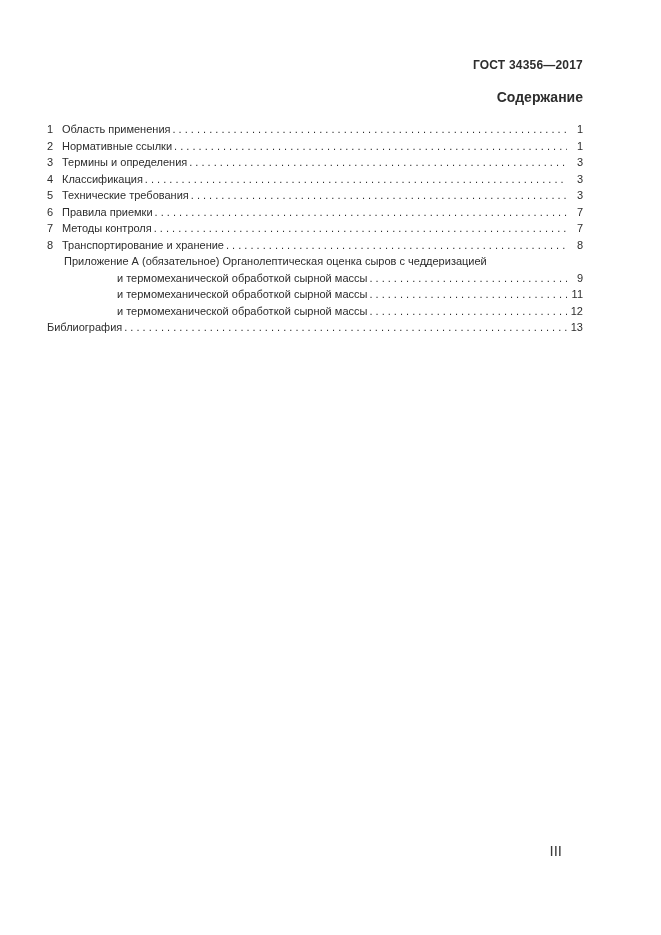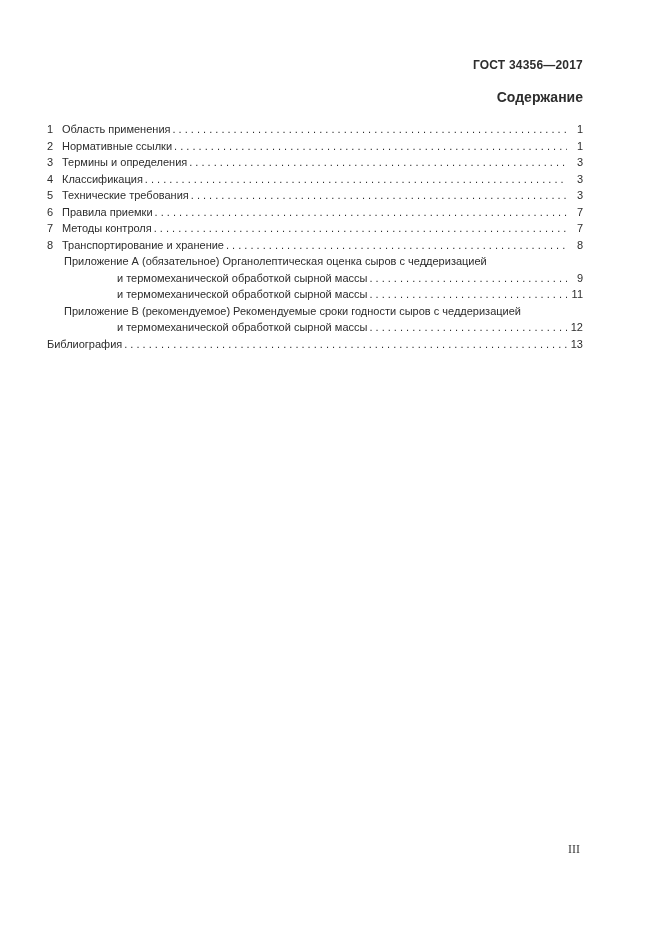--- a/index.html
+++ b/index.html
@@ -77,24 +77,23 @@
   .app-line1 {
     white-space: nowrap;
     margin-left: 17px;
   }
   .app-line2 {
     padding-left: 70px;
   }
   .folio {
     position: absolute;
     top: 842px;
-    right: 81px;
-    font-size: 12px;
+    right: 99px;
+    font-size: 15px;
     color: #3a3a3a;
-    font-family: Liberation Serif, serif;
   }
 </style>
 </head>
 <body>
 
 <div class="page">
 
   <div class="std-header">ГОСТ 34356—2017</div>
 
   <h1 class="doc-title">Содержание</h1>
@@ -168,21 +167,20 @@
 
     <div class="appendix">
       <div class="row app-line2">
         <span class="lbl">и термомеханической обработкой сырной массы</span>
         <span class="dots"></span>
         <span class="pg">11</span>
       </div>
     </div>
 
     <div class="appendix">
-      <div class="app-line1">Приложение В (рекомендуемое) Рекомендуемые сроки годности сыров с чеддеризацией</div>
       <div class="row app-line2">
         <span class="lbl">и термомеханической обработкой сырной массы</span>
         <span class="dots"></span>
         <span class="pg">12</span>
       </div>
     </div>
 
     <div class="row">
       <span class="lbl">Библиография</span>
       <span class="dots"></span>

